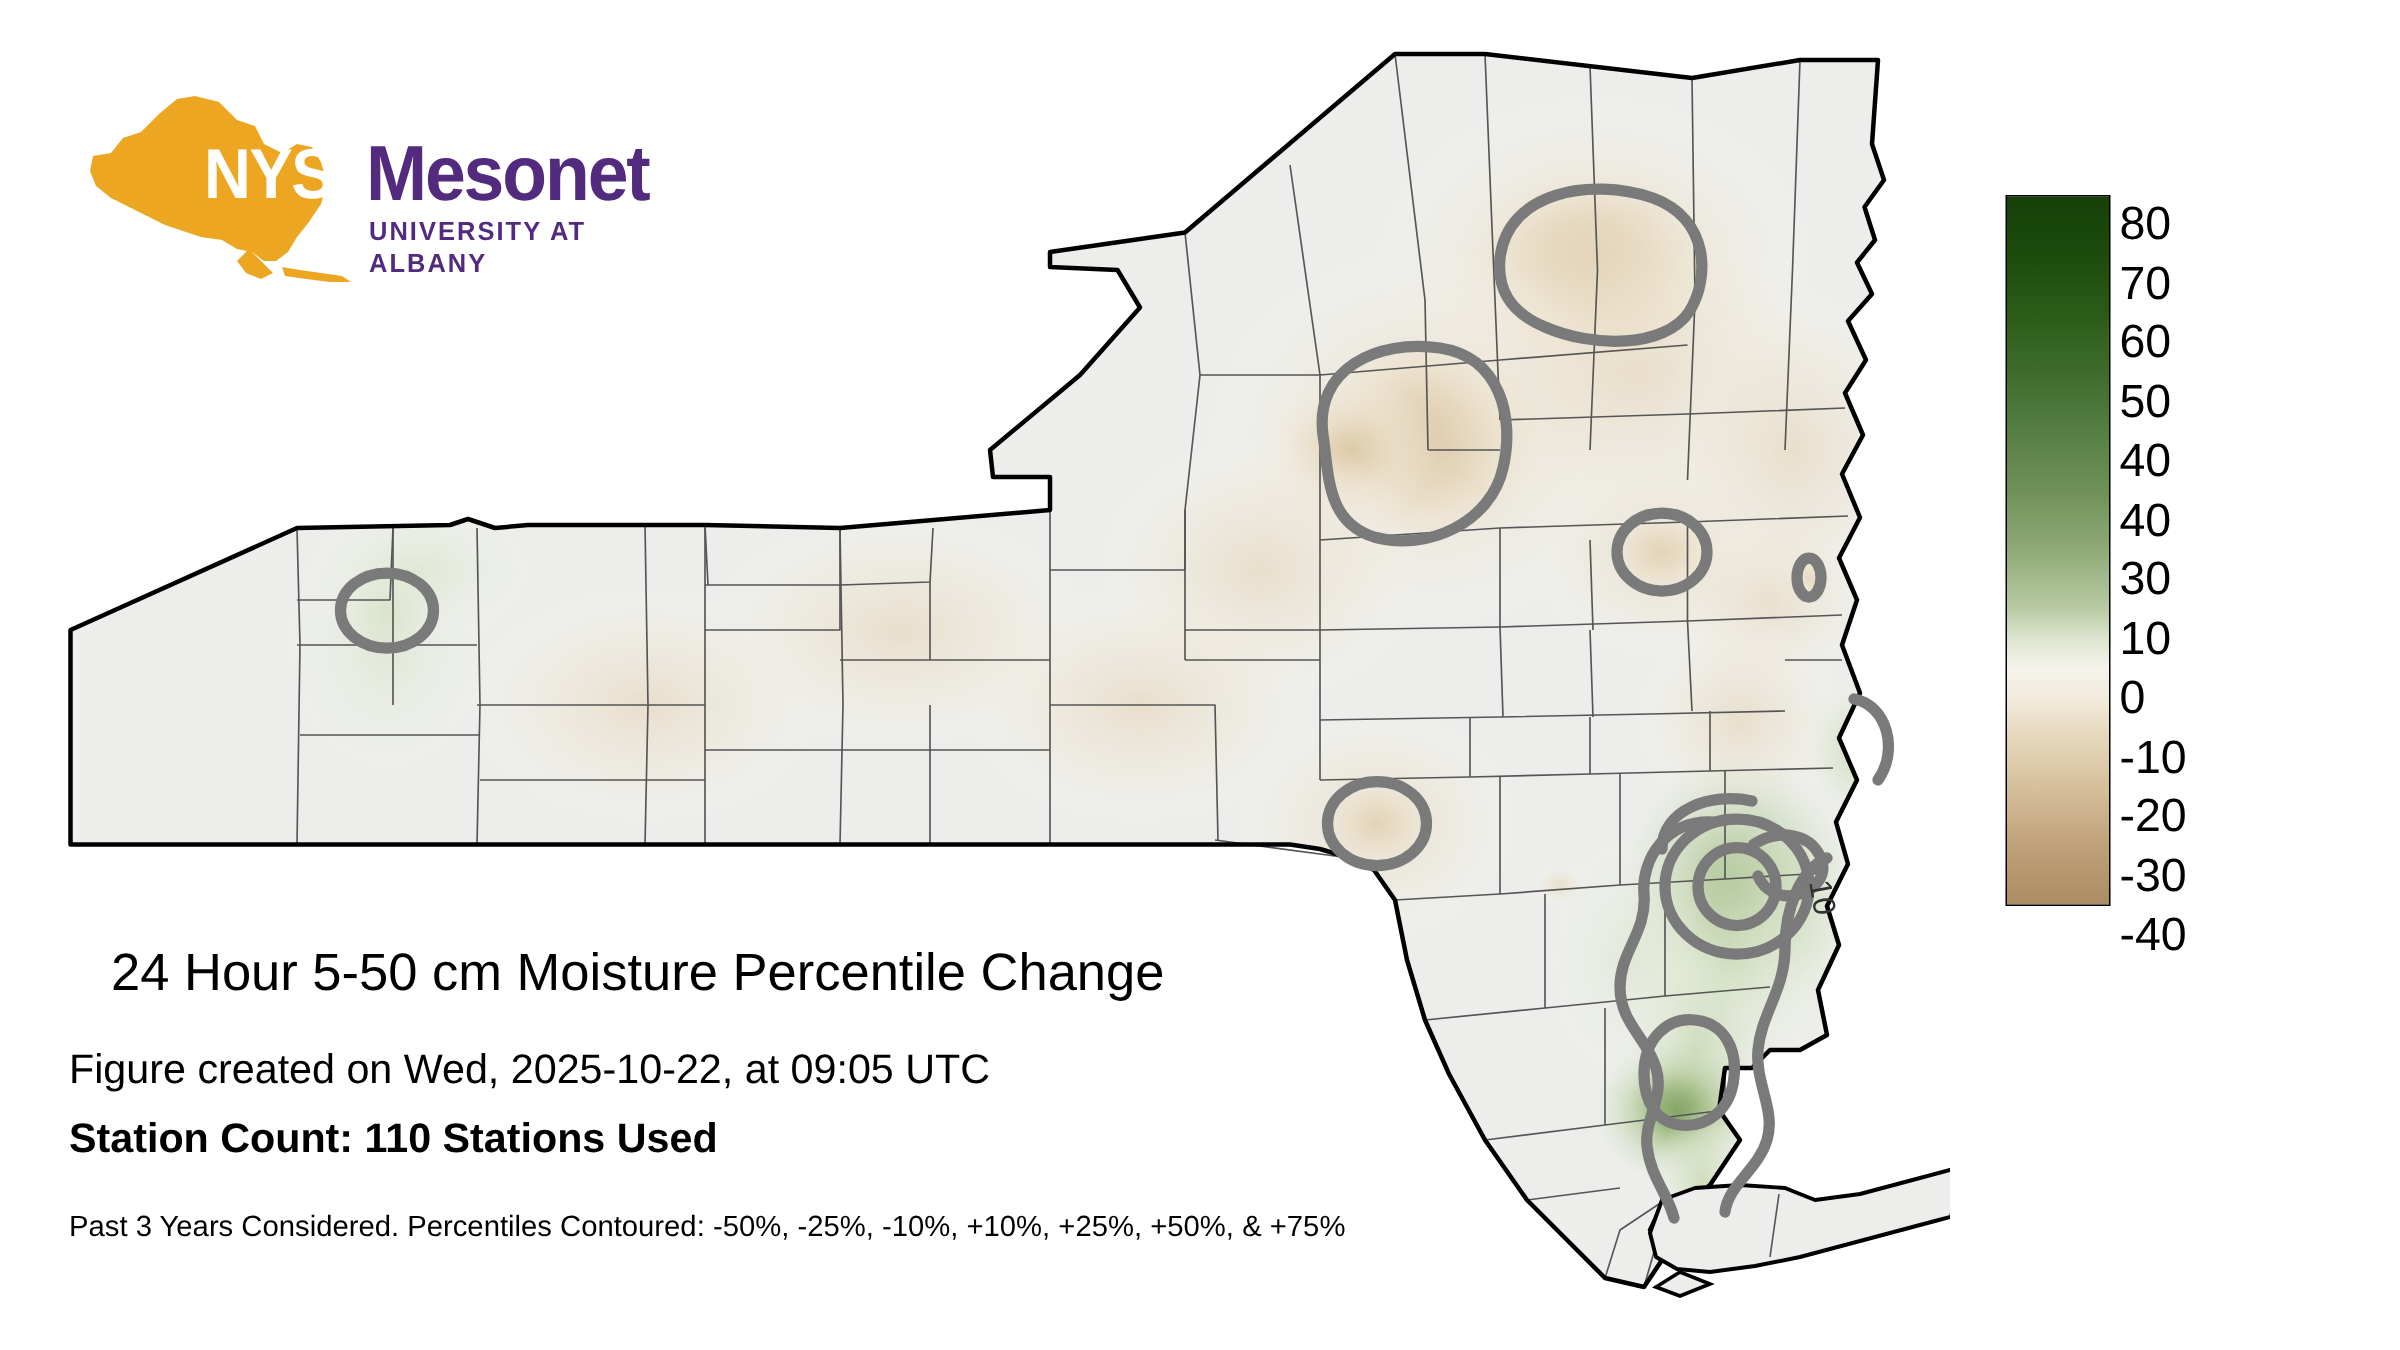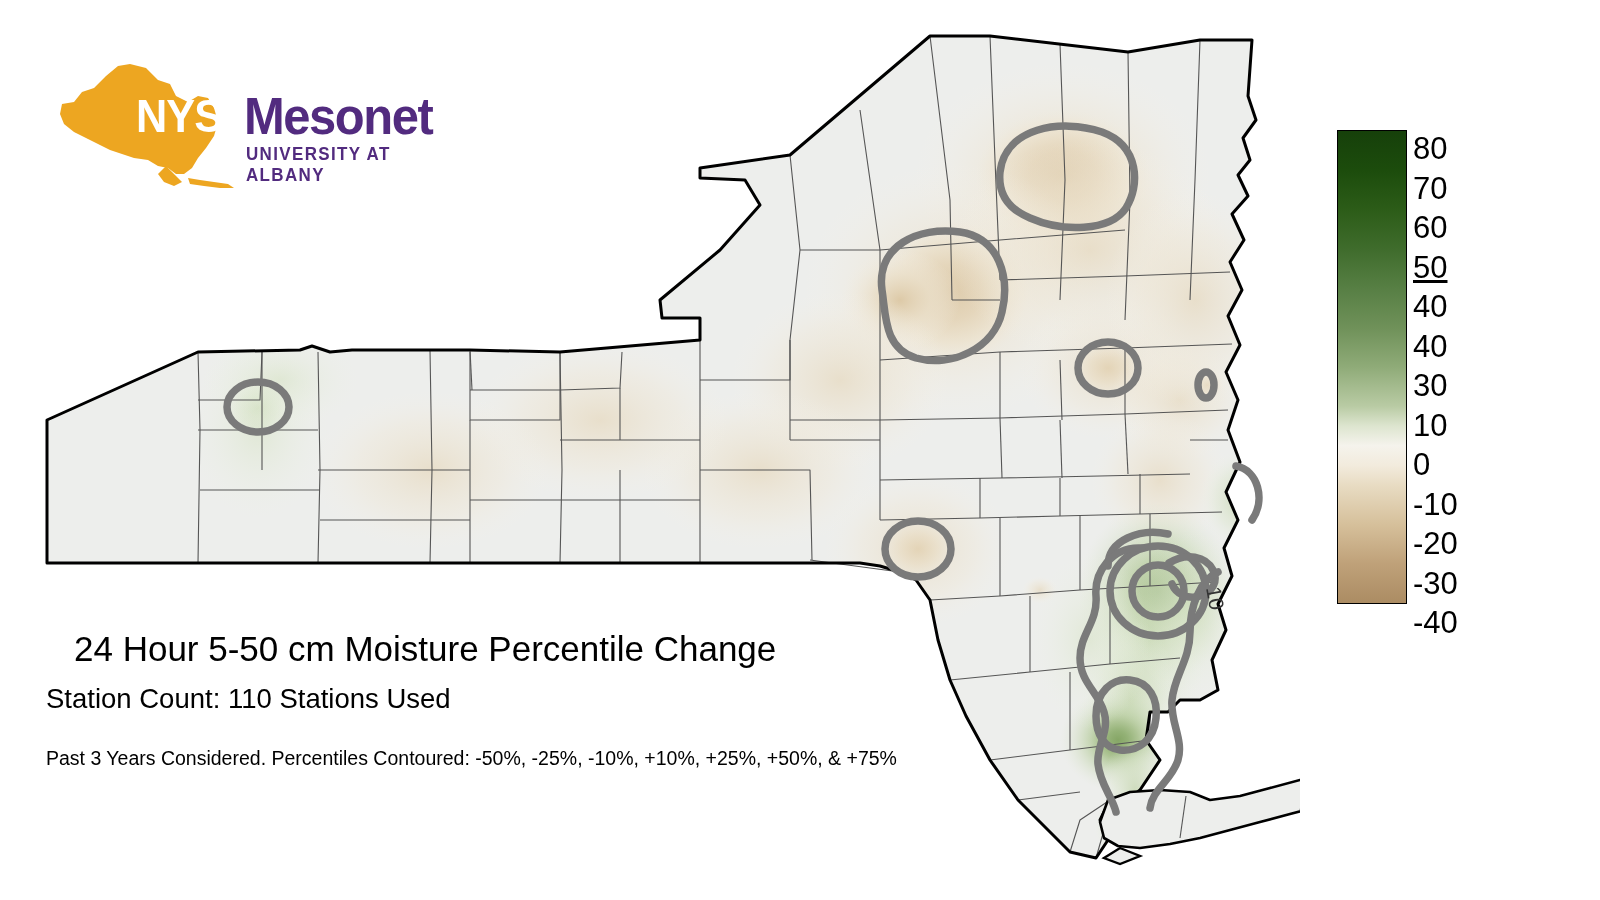--- a/index.html
+++ b/index.html
@@ -142,20 +142,21 @@
     line-height: 34px;
     font-family: "Liberation Sans", sans-serif;
     white-space: nowrap;
   }
   #station-line {
     margin-top: 12px;
     font-size: 27.5px;
     line-height: 34px;
     font-family: "Liberation Sans", sans-serif;
     white-space: nowrap;
+    font-weight: bold;
   }
   #footnote-line {
     margin-top: 30px;
     font-size: 19.5px;
     line-height: 24px;
     font-family: "Liberation Sans", sans-serif;
     white-space: nowrap;
   }
 </style>
 </head>
@@ -429,30 +430,31 @@
     <span class="logo-univ">UNIVERSITY AT ALBANY</span>
   </div>
 </div>
 
 <div id="colorbar-block">
   <div id="colorbar-bar" style="background: linear-gradient(rgb(22, 64, 10) 0%, rgb(28, 76, 12) 8.33%, rgb(44, 92, 24) 16.67%, rgb(63, 108, 44) 25%, rgb(87, 127, 68) 33.33%, rgb(111, 145, 89) 41.67%, rgb(143, 171, 120) 50%, rgb(185, 203, 164) 58.33%, rgb(221, 229, 207) 62.5%, rgb(245, 243, 236) 66.67%, rgb(242, 235, 221) 70.83%, rgb(232, 220, 195) 75%, rgb(214, 192, 155) 83.33%, rgb(191, 161, 121) 91.67%, rgb(171, 140, 99) 100%);"></div>
   <div id="colorbar-ticks">
       <div class="cb-tick" style="top: -5px;">80</div>
       <div class="cb-tick" style="top: 34.5px;">70</div>
       <div class="cb-tick" style="top: 74px;">60</div>
-      <div class="cb-tick" style="top: 113.5px; text-decoration: underline;">50</div>
+      <div class="cb-tick" style="top: 113.5px;">50</div>
       <div class="cb-tick" style="top: 153px;">40</div>
       <div class="cb-tick" style="top: 192.5px;">40</div>
       <div class="cb-tick" style="top: 232px;">30</div>
       <div class="cb-tick" style="top: 271.5px;">10</div>
       <div class="cb-tick" style="top: 311px;">0</div>
       <div class="cb-tick" style="top: 350.5px;">-10</div>
       <div class="cb-tick" style="top: 390px;">-20</div>
       <div class="cb-tick" style="top: 429.5px;">-30</div>
       <div class="cb-tick" style="top: 469px;">-40</div>
     </div>
 </div>
 
 <div id="caption-block">
   <div id="map-title">24 Hour 5-50 cm Moisture Percentile Change</div>
+  <div id="created-line">Figure created on Wed, 2025-10-22, at 09:05 UTC</div>
   <div id="station-line">Station Count: 110 Stations Used</div>
   <div id="footnote-line">Past 3 Years Considered. Percentiles Contoured: -50%, -25%, -10%, +10%, +25%, +50%, &amp; +75%</div>
 </div>
 
 </body></html>

